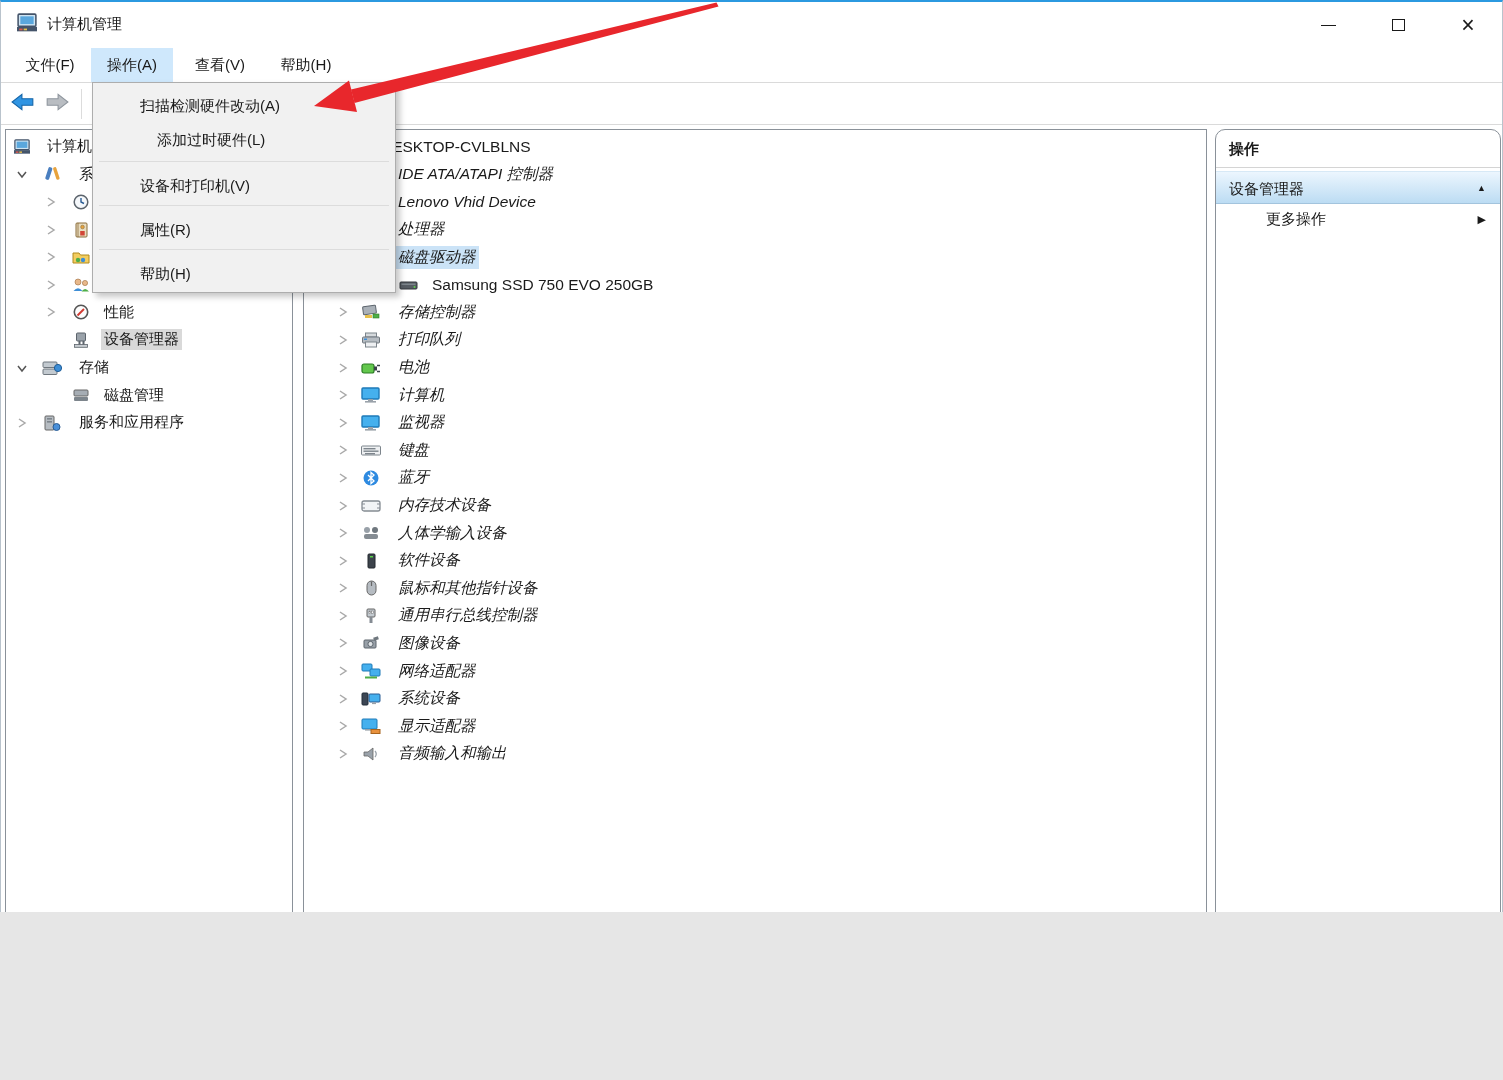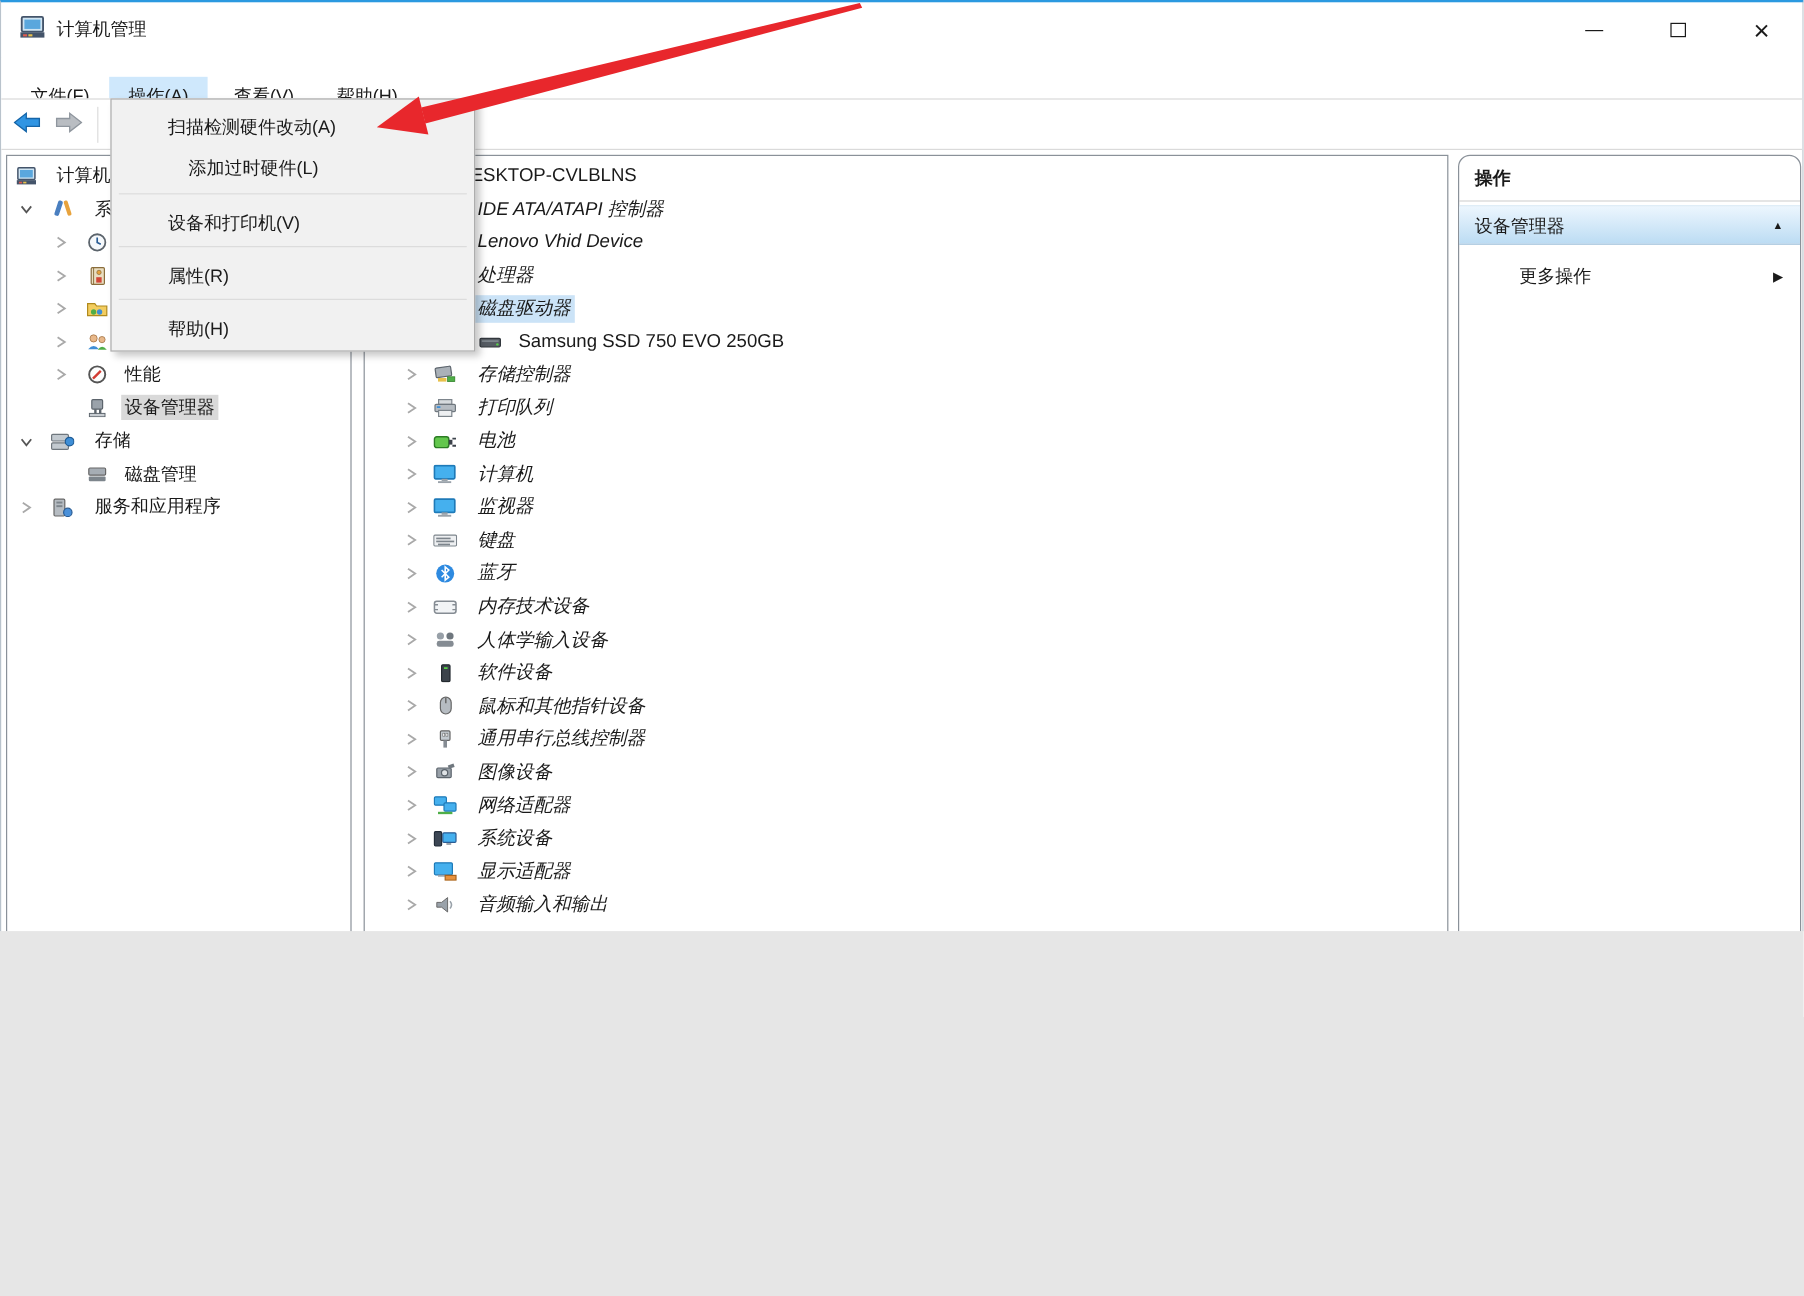--- a/index.html
+++ b/index.html
@@ -1,30 +1,30 @@
 <!DOCTYPE html>
 <html><head>
 <meta charset="utf-8">
 <style>
   html,body{margin:0;padding:0;background:#e6e6e6;}
   *{box-sizing:border-box;}
-  #win{position:relative;width:1503px;height:776px;background:#ffffff;
+  #win{position:relative;width:1503px;height:912px;background:#ffffff;
        font-family:"Liberation Sans","DejaVu Sans",sans-serif;color:#1a1a1a;overflow:hidden;
        border-top:2px solid #2b99e0;border-left:1px solid #b9c3cc;border-right:1px solid #b9c3cc;}
   
   .titlebar{position:absolute;left:0;top:0;width:100%;height:46px;background:#fff;}
   .title-ic{position:absolute;left:14px;top:11px;}
   .title-txt{position:absolute;left:46px;top:13px;font-size:15px;}
   .winbtn{position:absolute;top:0;width:46px;height:46px;display:flex;align-items:center;justify-content:center;}
   .g-min{width:15px;height:0;border-top:1.6px solid #1a1a1a;}
   .g-max{width:13px;height:12px;border:1.4px solid #1a1a1a;}
   .g-close{font-size:23px;line-height:20px;color:#1a1a1a;}
   
   .menubar{position:absolute;top:46px;left:0;width:100%;height:34px;background:#fff;font-size:15px;}
-  .mitem{position:absolute;top:16px;height:34px;line-height:34px;text-align:center;}
+  .mitem{position:absolute;top:0;height:34px;line-height:34px;text-align:center;}
   .mitem.active{background:#cfe8fc;}
   
   .toolbar{position:absolute;top:80px;left:0;width:100%;height:43px;background:#fff;
            border-top:1px solid #dadada;border-bottom:1px solid #dadada;}
   .tbtn{position:absolute;top:9px;}
   .tsep{position:absolute;left:80px;top:6px;height:30px;width:0;border-left:1px solid #dcdcdc;}
   
   .panel{position:absolute;top:127px;height:919px;background:#fff;border:1px solid #8a9199;}
   #p-left{left:4px;width:288px;}
   #p-center{left:302px;width:904px;}
@@ -50,21 +50,21 @@
   
   .dropmenu{position:absolute;left:91px;top:80px;width:304px;height:211px;background:#f1f1f1;
             border:1px solid #adadad;box-shadow:4px 4px 6px rgba(0,0,0,.22);z-index:40;font-size:15px;}
   .ditem{position:absolute;left:1px;right:1px;padding-left:46px;display:flex;align-items:center;}
   .dsep{position:absolute;left:6px;right:6px;height:0;border-top:1px solid #dcdcdc;}
   
   .ap-head{height:38px;line-height:38px;padding-left:13px;font-weight:bold;font-size:15px;border-bottom:1px solid #d4d4d4;}
   .ap-section{position:relative;margin-top:3px;height:33px;line-height:33px;padding-left:13px;font-size:15px;
               background:linear-gradient(#ecf6fe,#bcdcf3);border-top:1px solid #d7e9f6;border-bottom:1px solid #a3c4dd;}
   .ap-section .arr{position:absolute;right:14px;top:0;font-size:9px;}
-  .ap-more{position:relative;margin-top:12px;height:30px;line-height:30px;padding-left:50px;font-size:15px;}
+  .ap-more{position:relative;height:30px;line-height:30px;padding-left:50px;font-size:15px;}
   .ap-more .arr{position:absolute;right:14px;top:0;font-size:11px;}
   
   .statusbar{position:absolute;left:0;top:1048px;width:100%;height:32px;background:#f0f0f0;border-top:1px solid #d9d9d9;}
   .svline{position:absolute;top:3px;height:26px;width:0;border-left:1px solid #dcdcdc;}
   
   #arrow-overlay{position:absolute;left:0;top:0;z-index:60;pointer-events:none;}
 </style>
 </head>
 <body>
 

